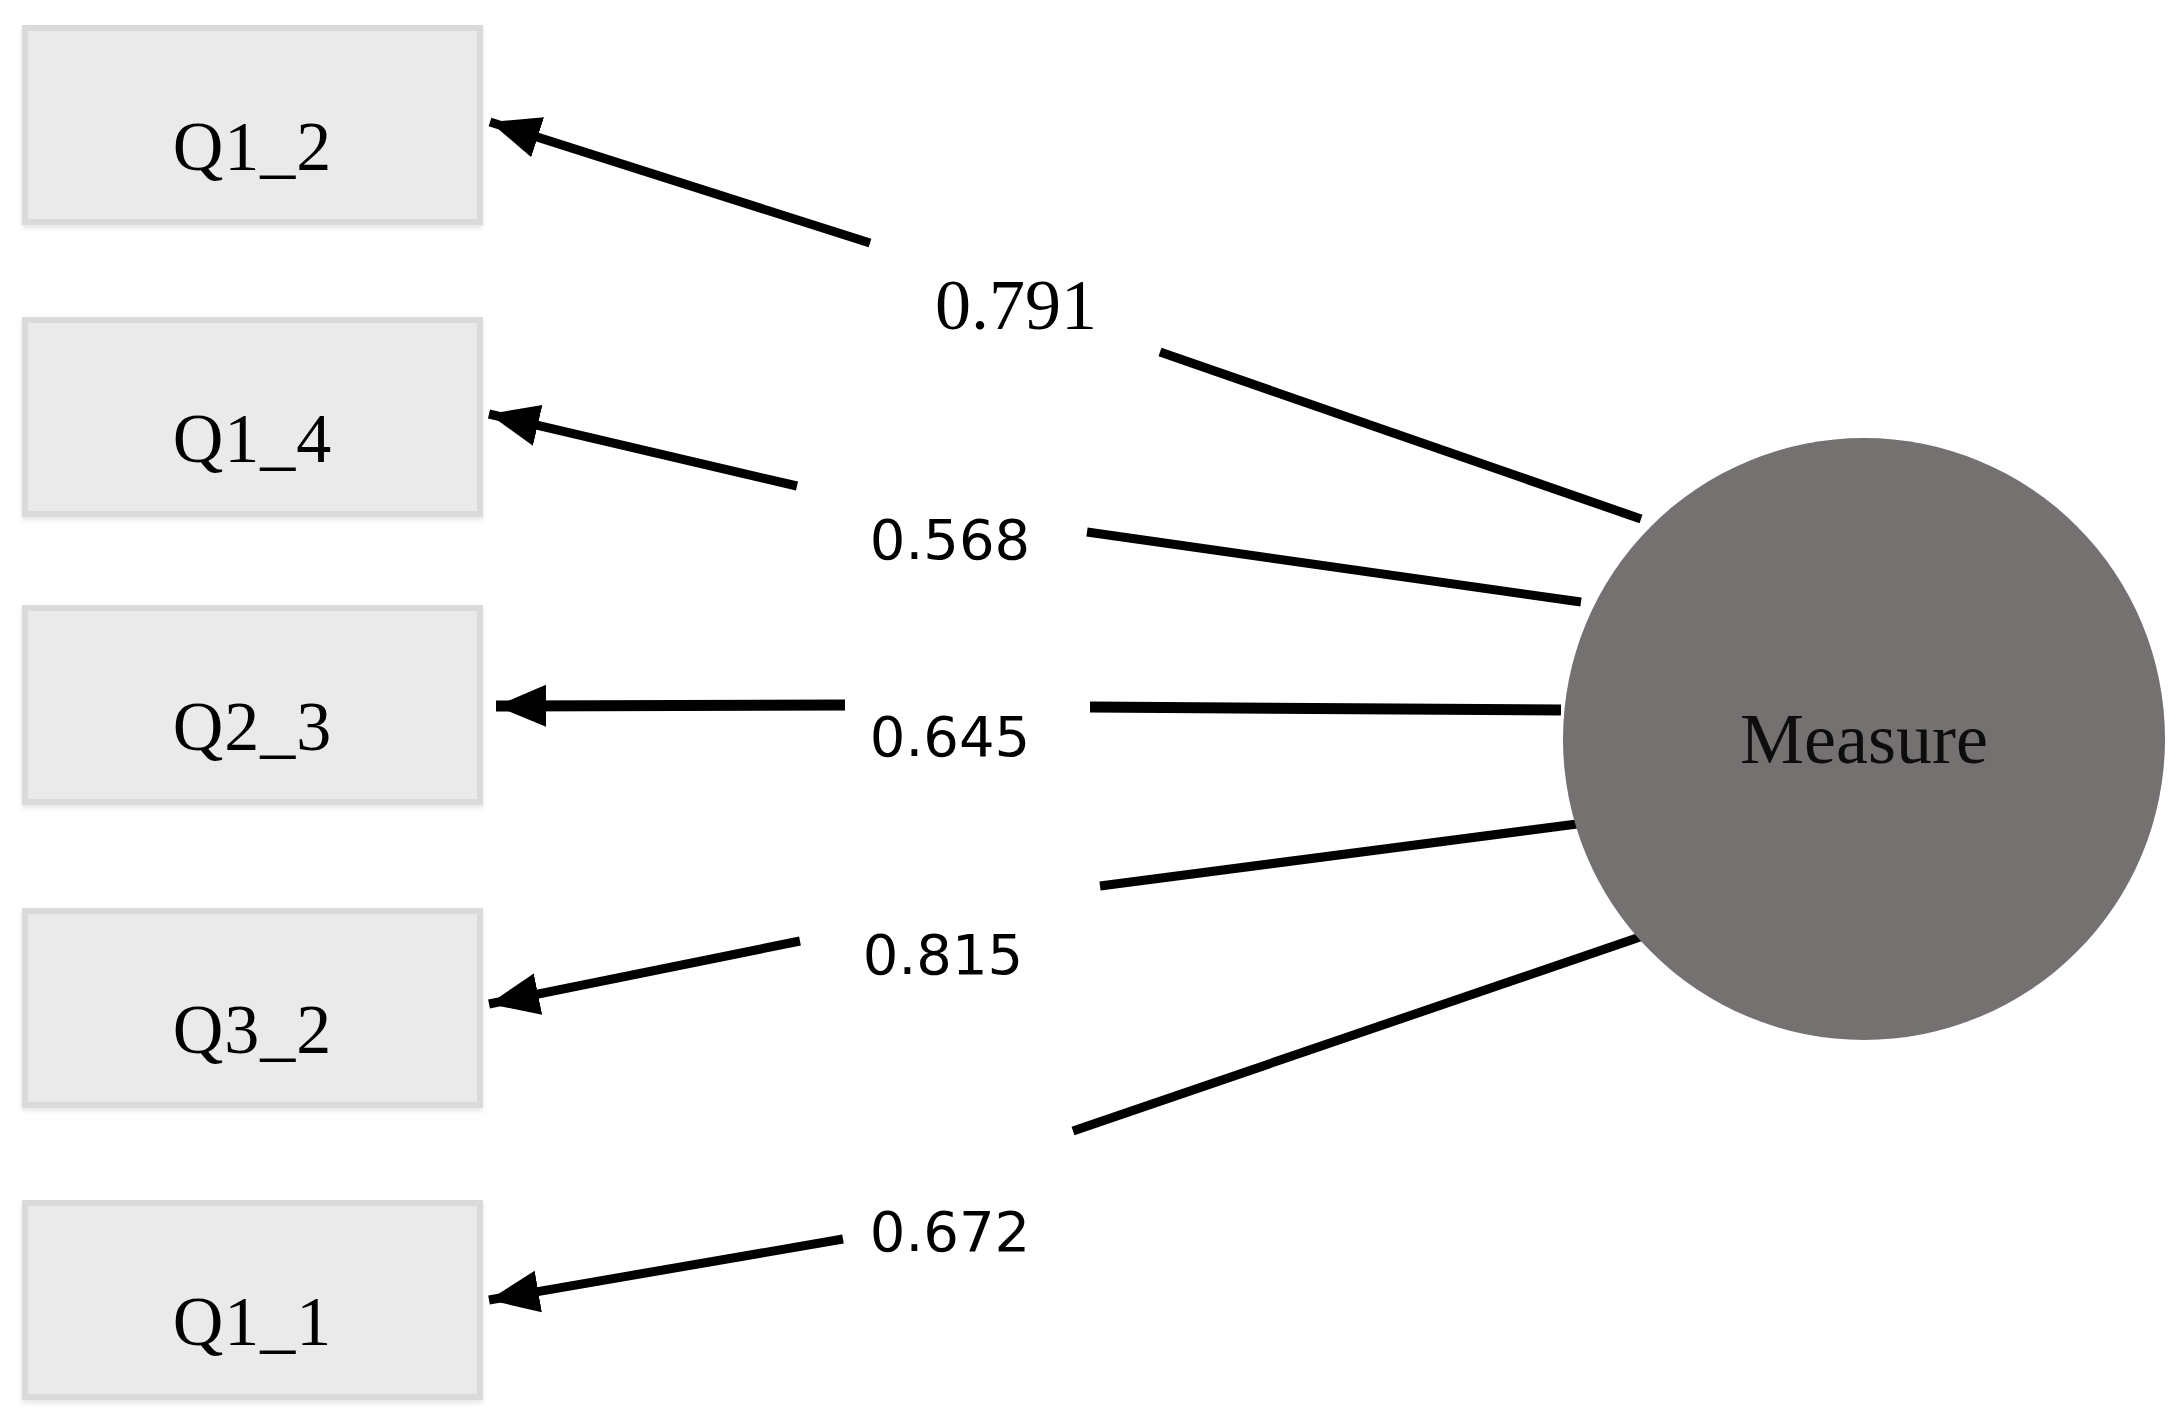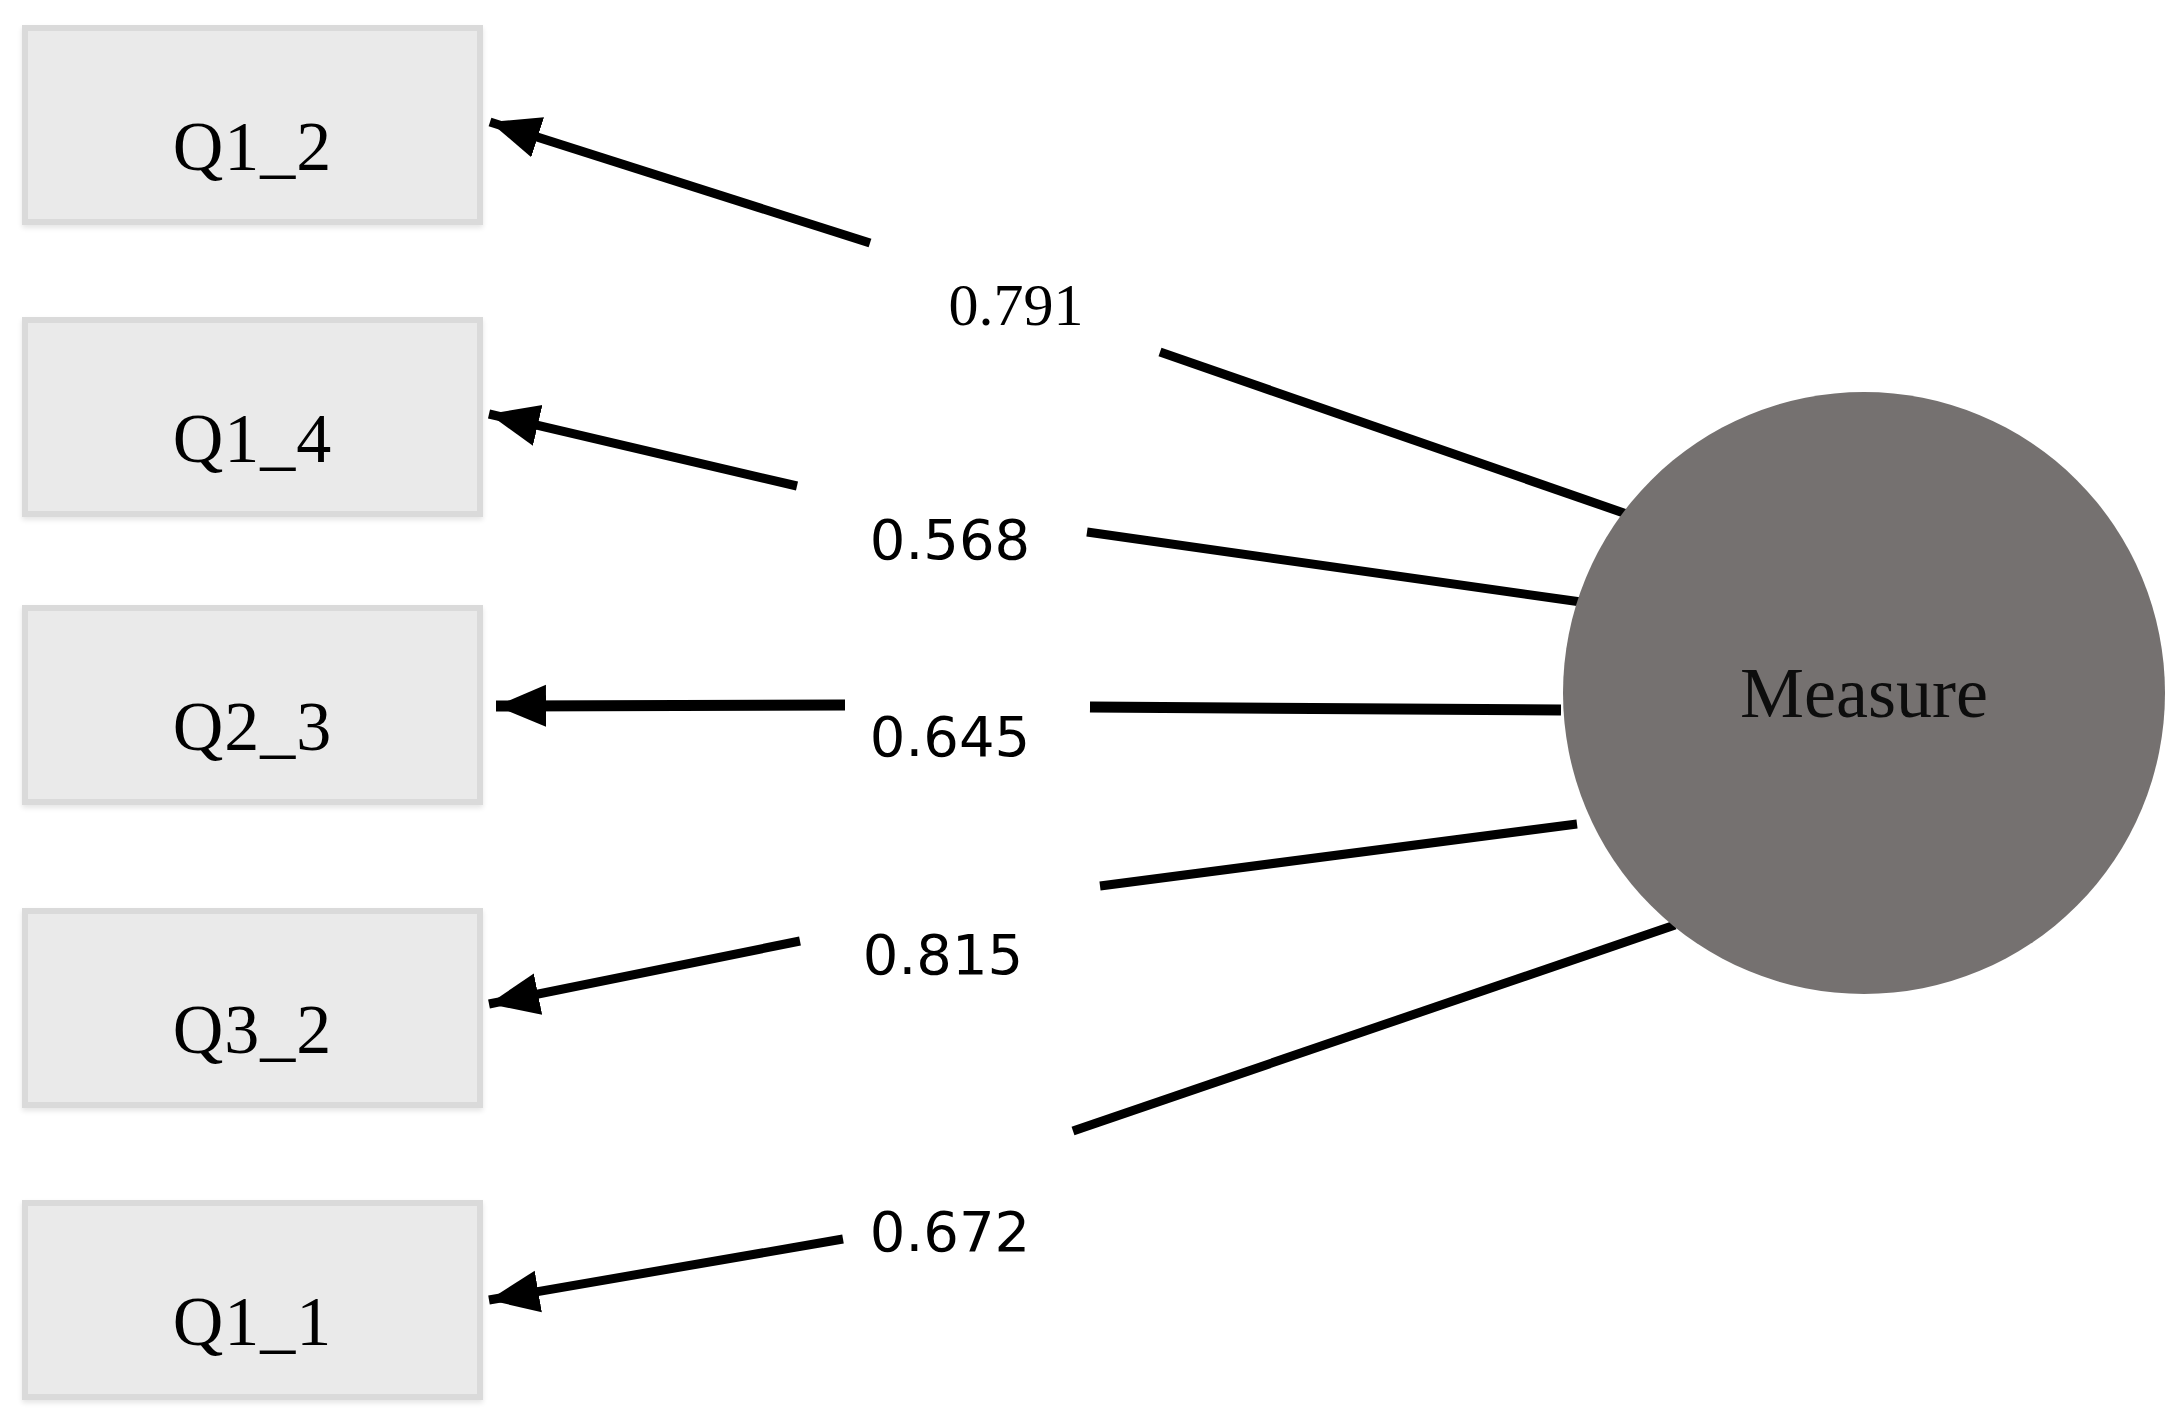--- a/index.html
+++ b/index.html
@@ -48,36 +48,36 @@
 
   .loading-label {
     position: absolute;
     transform: translate(-50%, -50%);
     color: #000000;
     white-space: nowrap;
     line-height: 1;
   }
   .loading-serif {
     font-family: "Liberation Serif", "DejaVu Serif", serif;
-    font-size: 60px;
+    font-size: 72px;
   }
   .loading-sans {
     font-family: "DejaVu Sans", "Liberation Sans", sans-serif;
     font-size: 56px;
   }
   .load-1 { left: 1016px; top: 305px; }
   .load-2 { left: 950px;  top: 540px; }
   .load-3 { left: 950px;  top: 737px; }
   .load-4 { left: 943px;  top: 955px; }
   .load-5 { left: 950px;  top: 1190px; margin-top: 42px; }
 
   #latent-circle {
     position: absolute;
     left: 1563px;
-    top: 392px;
+    top: 438px;
     width: 602px;
     height: 602px;
     border-radius: 50%;
     background: #757170;
     display: flex;
     align-items: center;
     justify-content: center;
   }
   #latent-circle .latent-label {
     font-size: 72px;

